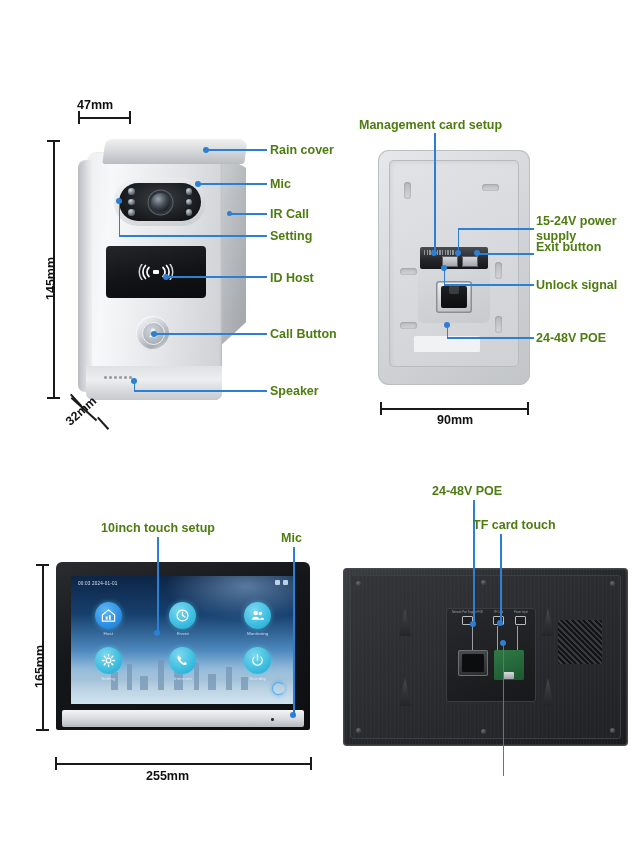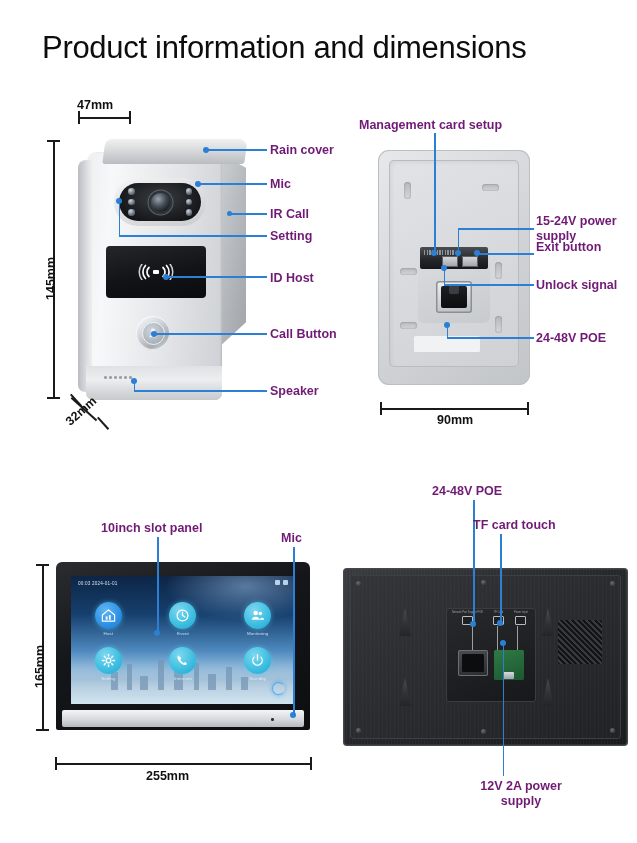--- a/index.html
+++ b/index.html
@@ -15,21 +15,21 @@
   #page { position: relative; width: 637px; height: 843px; }
 
   .title {
     position: absolute; left: 42px; top: 30px;
     font-size: 31px; font-weight: 400; letter-spacing: -0.3px;
     color: #0d0d0d; white-space: nowrap;
   }
 
   
   .lbl {
-    position: absolute; font-size: 12.5px; color: #701a75;
+    position: absolute; font-size: 12.5px; color: #4d7c0f;
     white-space: nowrap; line-height: 1.18; font-weight: 600;
   }
   .lbl.two { white-space: normal; width: 110px; }
 
   
   .lead { position: absolute; background: #2b7fd4; }
   .lead.h { height: 1.7px; }
   .lead.v { width: 1.7px; }
   .dot {
     position: absolute; width: 6px; height: 6px; border-radius: 50%;
@@ -310,21 +310,20 @@
     border-radius: 2px;
     background: repeating-linear-gradient(45deg, #0e0f10 0 2px, #3a3d40 2px 4px);
     opacity: .85;
   }
 </style>
 </head>
 <body>
 
 <div id="page">
 
-  <div class="title">Product information and dimensions</div>
 
   <div id="front-station">
     <div class="fs-rain-side"></div>
     <div class="fs-body"></div>
     <div class="fs-body-left"></div>
     <div class="fs-rain"></div>
 
     <div class="fs-cam-housing">
       <div class="fs-cam-glass">
         <div class="ir" style="left:9px;  top:5px;"></div>
@@ -578,21 +577,21 @@
   <div class="dim v" style="left:42px; top:564px; height:166px;"></div>
   <div class="cap h" style="left:36px; top:564px;"></div>
   <div class="cap h" style="left:36px; top:729px;"></div>
   <div class="dimtext rot90" style="left:33px; top:688px;">165mm</div>
 
   <div class="dim h" style="left:55px; top:763px; width:256px;"></div>
   <div class="cap v" style="left:55px; top:757px;"></div>
   <div class="cap v" style="left:310px; top:757px;"></div>
   <div class="dimtext" style="left:146px; top:769px;">255mm</div>
 
-  <div class="lbl" style="left:101px; top:521px;">10inch slot panel</div>
+  <div class="lbl" style="left:101px; top:521px;">10inch touch setup</div>
   <div class="lead v" style="left:157px; top:537px; height:96px;"></div>
   <div class="dot" style="left:154px; top:630px;"></div>
 
   <div class="lbl" style="left:281px; top:531px;">Mic</div>
   <div class="lead v" style="left:293px; top:547px; height:167px;"></div>
   <div class="dot" style="left:290px; top:712px;"></div>
 
   <div id="monitor-rear">
     <div class="mr-shell"></div>
     <div class="mr-plate"></div>
@@ -642,15 +641,14 @@
   <div class="lbl" style="left:432px; top:484px;">24-48V POE</div>
   <div class="lead v" style="left:473px; top:500px; height:124px;"></div>
   <div class="dot" style="left:470px; top:621px;"></div>
 
   <div class="lbl" style="left:473px; top:518px;">TF card touch</div>
   <div class="lead v" style="left:500px; top:534px; height:89px;"></div>
   <div class="dot" style="left:497px; top:620px;"></div>
 
   <div class="dot" style="left:500px; top:640px;"></div>
   <div class="lead v" style="left:502.5px; top:643px; height:133px;"></div>
-  <div class="lbl two" style="left:461px; top:779px; width:120px; text-align:center;">12V 2A power supply</div>
 
 </div>
 
 </body></html>

